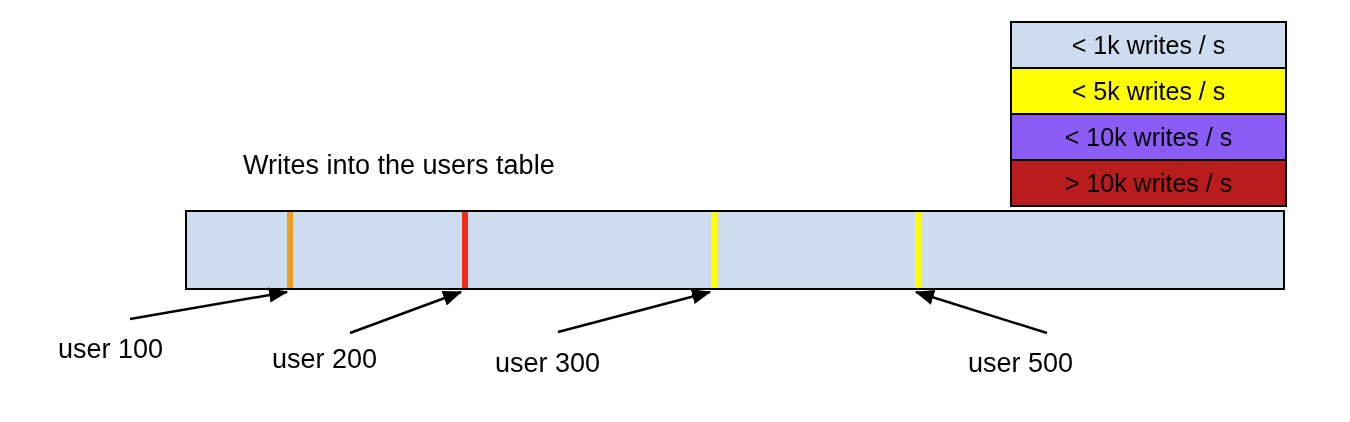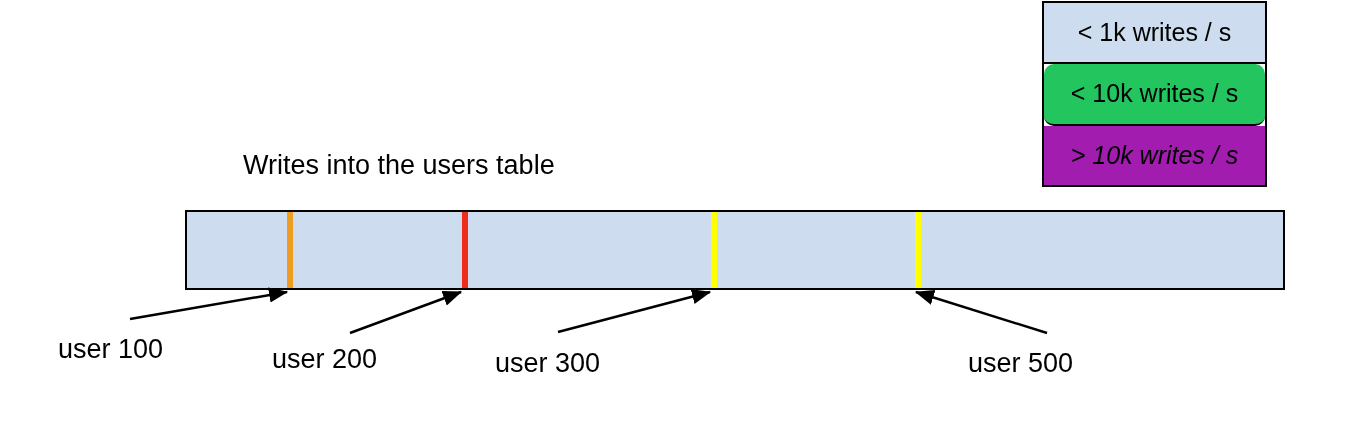--- a/index.html
+++ b/index.html
@@ -15,28 +15,27 @@
     width: 1350px;
     height: 422px;
     background: #ffffff;
     overflow: hidden;
   }
 
   
   #legend {
     position: absolute;
     left: 1010px;
-    top: 1px;
-    width: 225px;
+    top: 21px;
+    width: 277px;
     height: 186px;
     border: 2px solid #000000;
     box-sizing: border-box;
     display: flex;
     flex-direction: column;
-    margin-left: 32px;
   }
   .legend-row {
     flex: 1 1 0;
     display: flex;
     align-items: center;
     justify-content: center;
     border-bottom: 2px solid #000000;
     box-sizing: border-box;
     font-size: 25px;
     color: #000000;
@@ -96,24 +95,27 @@
 </style>
 </head>
 <body>
 
 <div id="canvas">
 
   <div id="legend">
     <div class="legend-row" style="background:#cddcee;">
       <span>&lt; 1k writes / s</span>
     </div>
-    <div class="legend-row" style="background:#22c55e;border-radius:10px;">
+    <div class="legend-row" style="background:#ffff00;">
+      <span>&lt; 5k writes / s</span>
+    </div>
+    <div class="legend-row" style="background:#8b5cf6;">
       <span>&lt; 10k writes / s</span>
     </div>
-    <div class="legend-row" style="background:#a21caf;font-style:italic;">
+    <div class="legend-row" style="background:#b91c1c;">
       <span>&gt; 10k writes / s</span>
     </div>
   </div>
 
   <div id="caption">Writes into the users table</div>
 
   <div id="bar">
     <div class="stripe" style="left:100px; background:#ef9d21;"></div>
     <div class="stripe" style="left:275px; background:#ee2d1b;"></div>
     <div class="stripe" style="left:524px; background:#ffff00;"></div>

